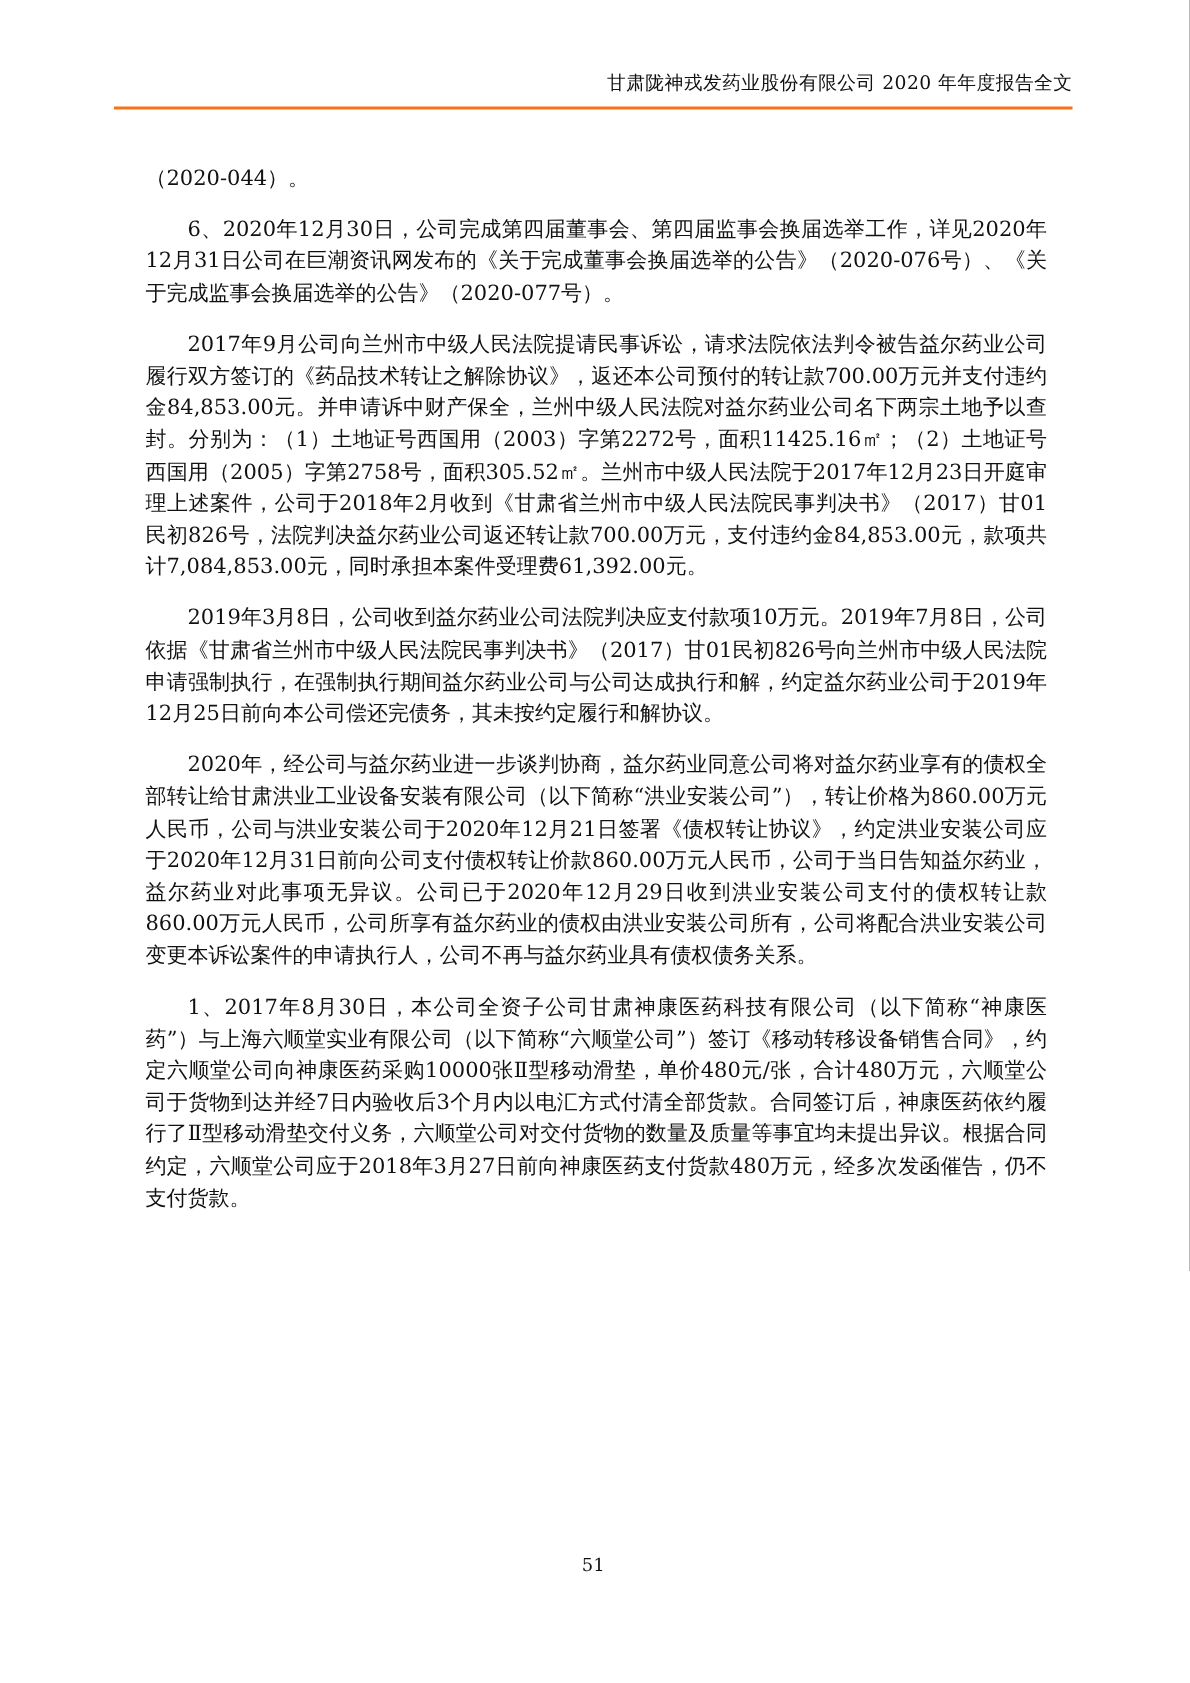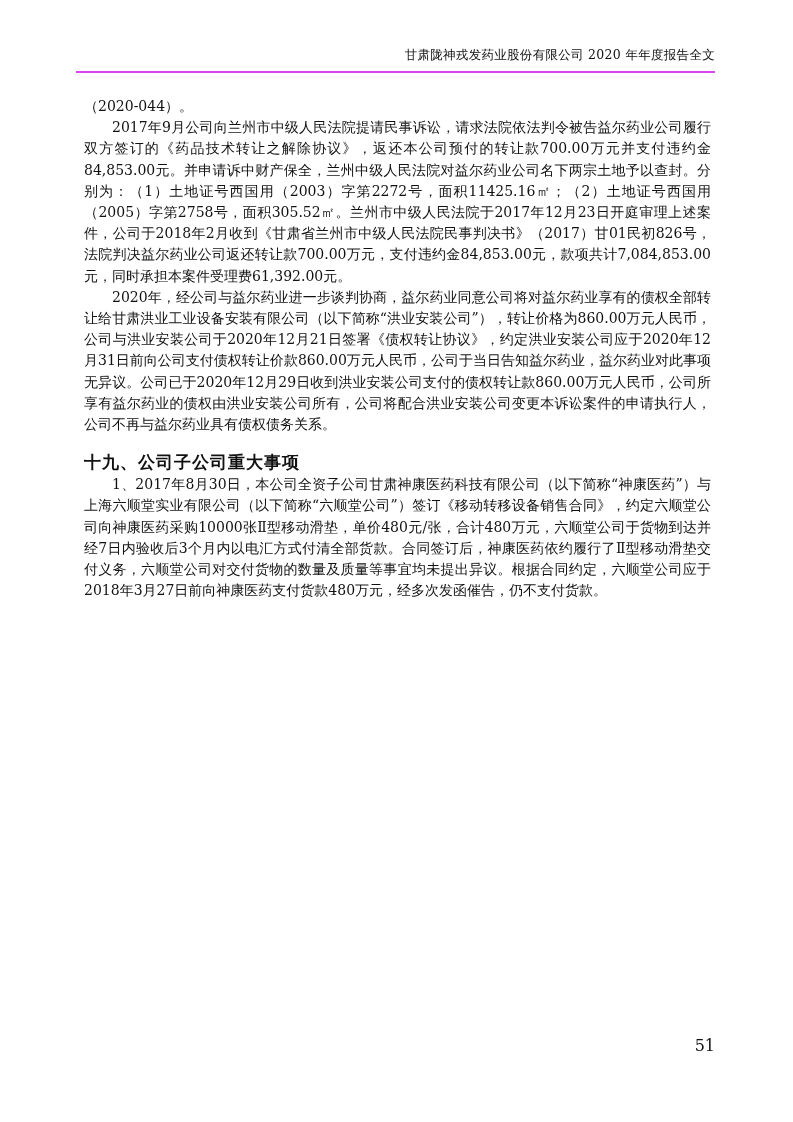--- a/index.html
+++ b/index.html
@@ -20,35 +20,35 @@
   .header {
     position: absolute;
     left: 76px;
     top: 46px;
     width: 639px;
     text-align: right;
     font-size: 12.5px;
     line-height: 18px;
     letter-spacing: 0.3px;
     padding-bottom: 7px;
-    border-bottom: 2px solid #d946ef;
+    border-bottom: 2px solid #f97316;
     color: #111111;
   }
   .content {
     position: absolute;
     left: 84px;
     top: 96px;
     width: 627px;
     font-size: 14px;
     line-height: 21.2px;
     text-align: justify;
     color: #111111;
   }
   .content p {
-    margin: 0;
+    margin: 13px;
     text-indent: 2em;
   }
   .content p.no-indent {
     text-indent: 0;
   }
   .section-heading {
     font-size: 17px;
     font-weight: bold;
     line-height: 24px;
     margin: 15px 0 0 0;
@@ -68,47 +68,48 @@
   }
   .applicability .lbl {
     display: inline-block;
     margin-right: 10px;
   }
   .footer {
     position: absolute;
     left: 76px;
     top: 1036px;
     width: 639px;
-    text-align: right;
-    font-size: 16px;
+    text-align: center;
+    font-size: 12px;
     color: #111111;
   }
 </style>
 </head>
 <body>
 
 <div class="page">
 
   <div class="header">
     <span>甘肃陇神戎发药业股份有限公司 2020 年年度报告全文</span>
   </div>
 
   <div class="content">
 
     <p class="no-indent">（2020-044）。</p>
 
 
+    <p>6、2020年12月30日，公司完成第四届董事会、第四届监事会换届选举工作，详见2020年12月31日公司在巨潮资讯网发布的《关于完成董事会换届选举的公告》（2020-076号）、《关于完成监事会换届选举的公告》（2020-077号）。</p>
 
 
     <p>2017年9月公司向兰州市中级人民法院提请民事诉讼，请求法院依法判令被告益尔药业公司履行双方签订的《药品技术转让之解除协议》，返还本公司预付的转让款700.00万元并支付违约金84,853.00元。并申请诉中财产保全，兰州中级人民法院对益尔药业公司名下两宗土地予以查封。分别为：（1）土地证号西国用（2003）字第2272号，面积11425.16㎡；（2）土地证号西国用（2005）字第2758号，面积305.52㎡。兰州市中级人民法院于2017年12月23日开庭审理上述案件，公司于2018年2月收到《甘肃省兰州市中级人民法院民事判决书》（2017）甘01民初826号，法院判决益尔药业公司返还转让款700.00万元，支付违约金84,853.00元，款项共计7,084,853.00元，同时承担本案件受理费61,392.00元。</p>
 
+    <p>2019年3月8日，公司收到益尔药业公司法院判决应支付款项10万元。2019年7月8日，公司依据《甘肃省兰州市中级人民法院民事判决书》（2017）甘01民初826号向兰州市中级人民法院申请强制执行，在强制执行期间益尔药业公司与公司达成执行和解，约定益尔药业公司于2019年12月25日前向本公司偿还完债务，其未按约定履行和解协议。</p>
 
     <p>2020年，经公司与益尔药业进一步谈判协商，益尔药业同意公司将对益尔药业享有的债权全部转让给甘肃洪业工业设备安装有限公司（以下简称“洪业安装公司”），转让价格为860.00万元人民币，公司与洪业安装公司于2020年12月21日签署《债权转让协议》，约定洪业安装公司应于2020年12月31日前向公司支付债权转让价款860.00万元人民币，公司于当日告知益尔药业，益尔药业对此事项无异议。公司已于2020年12月29日收到洪业安装公司支付的债权转让款860.00万元人民币，公司所享有益尔药业的债权由洪业安装公司所有，公司将配合洪业安装公司变更本诉讼案件的申请执行人，公司不再与益尔药业具有债权债务关系。</p>
 
-    <h2 class="section-heading">十九、公司子公司重大事项</h2>
 
 
     <p>1、2017年8月30日，本公司全资子公司甘肃神康医药科技有限公司（以下简称“神康医药”）与上海六顺堂实业有限公司（以下简称“六顺堂公司”）签订《移动转移设备销售合同》，约定六顺堂公司向神康医药采购10000张Ⅱ型移动滑垫，单价480元/张，合计480万元，六顺堂公司于货物到达并经7日内验收后3个月内以电汇方式付清全部货款。合同签订后，神康医药依约履行了Ⅱ型移动滑垫交付义务，六顺堂公司对交付货物的数量及质量等事宜均未提出异议。根据合同约定，六顺堂公司应于2018年3月27日前向神康医药支付货款480万元，经多次发函催告，仍不支付货款。</p>
 
 
   </div>
 
   <div class="footer">
     <span>51</span>
   </div>

